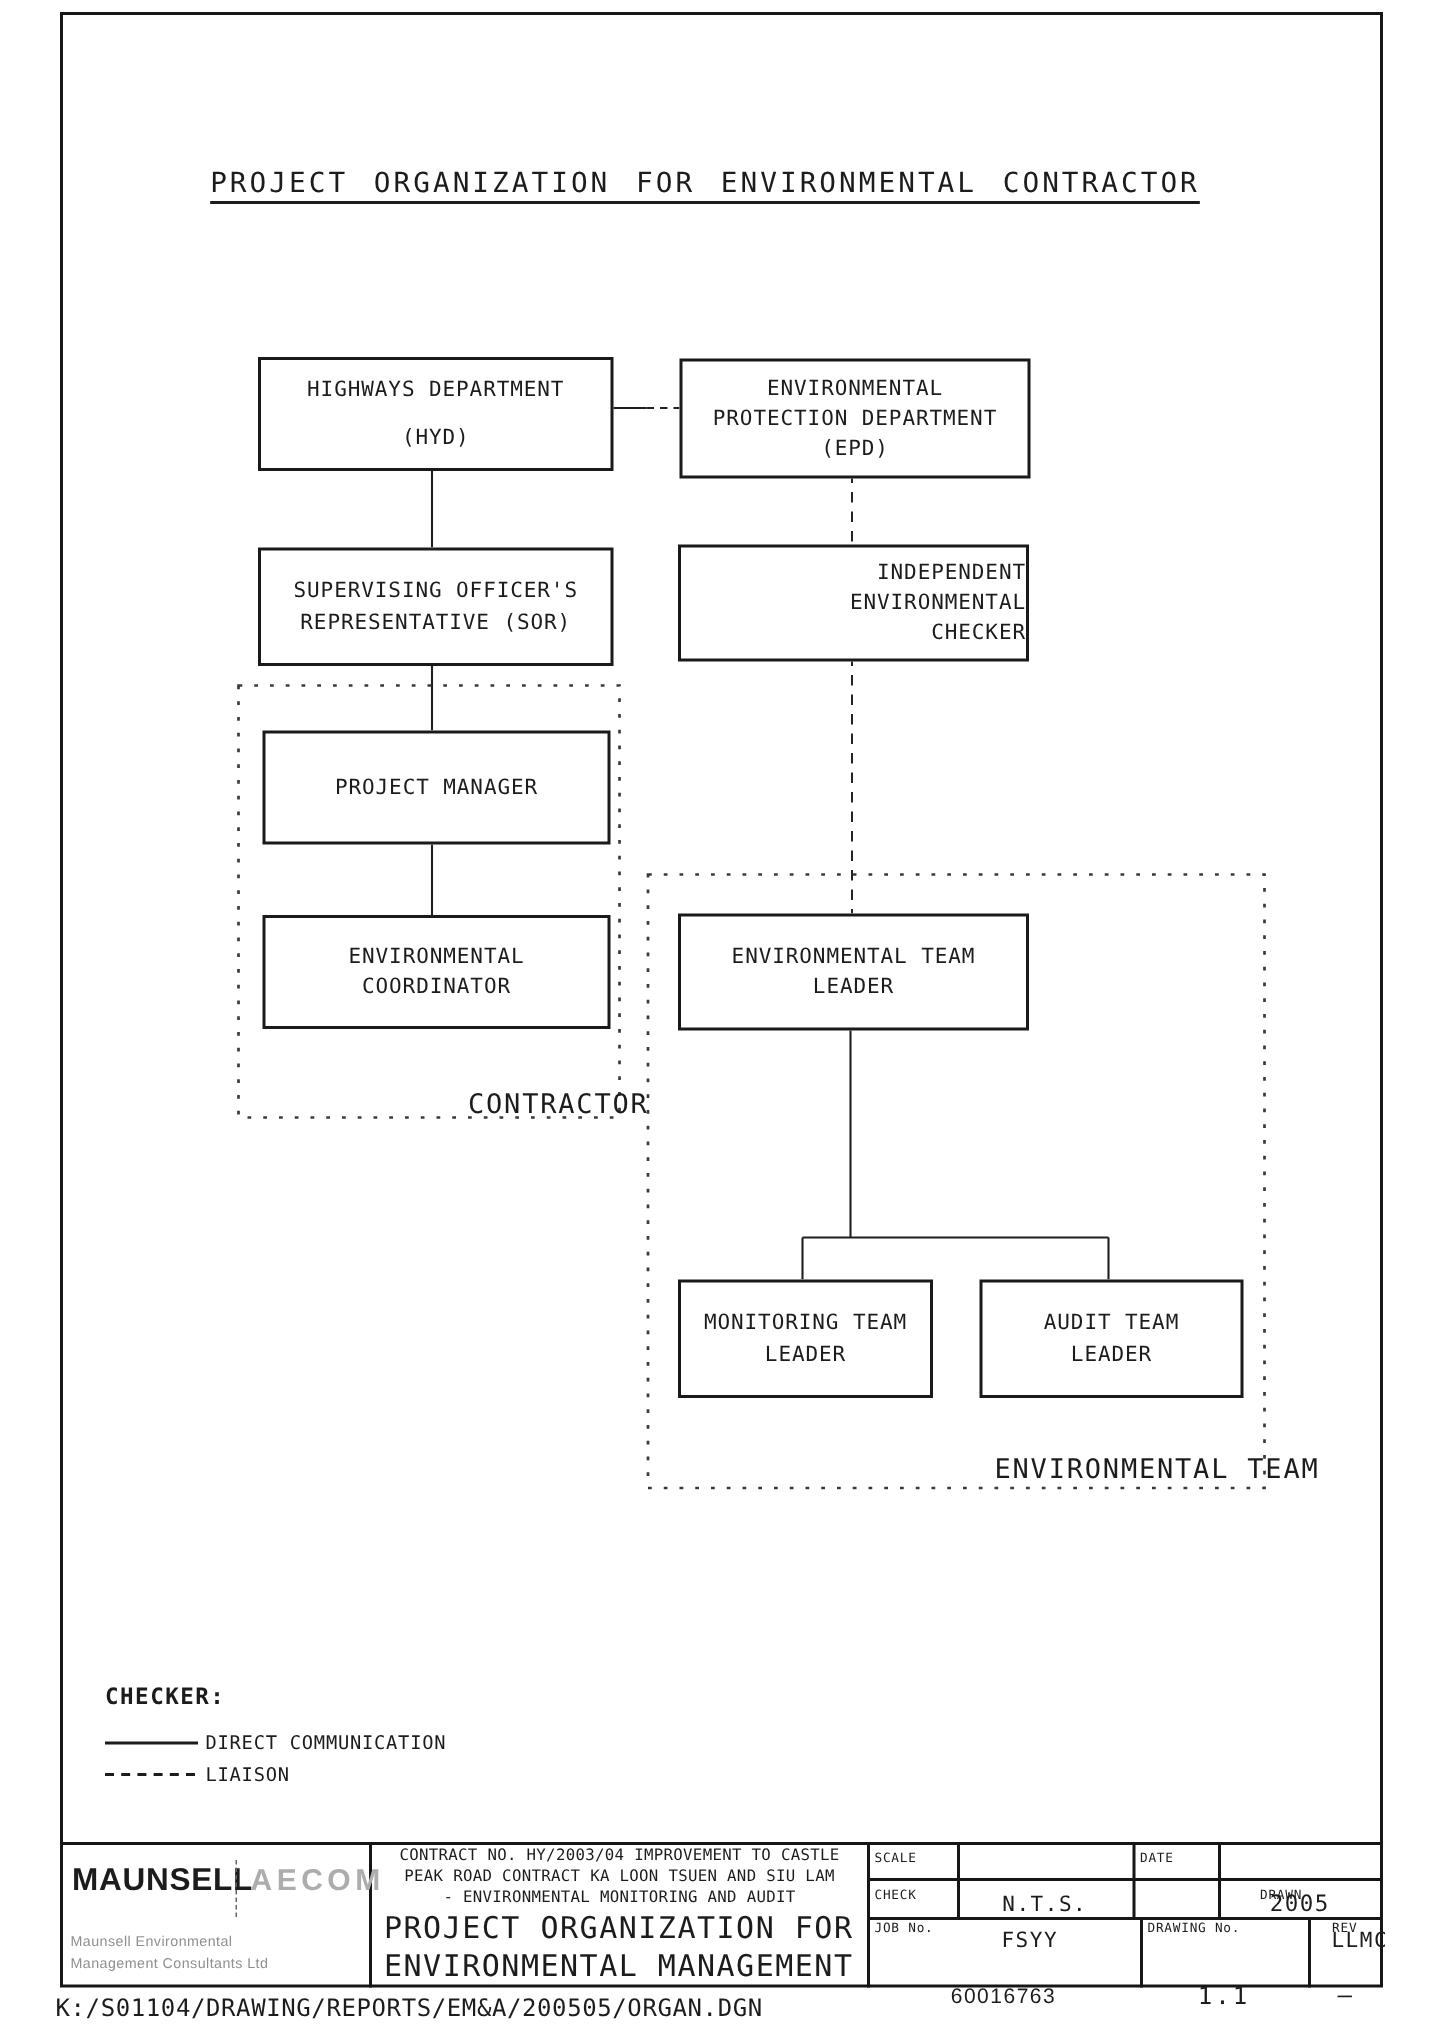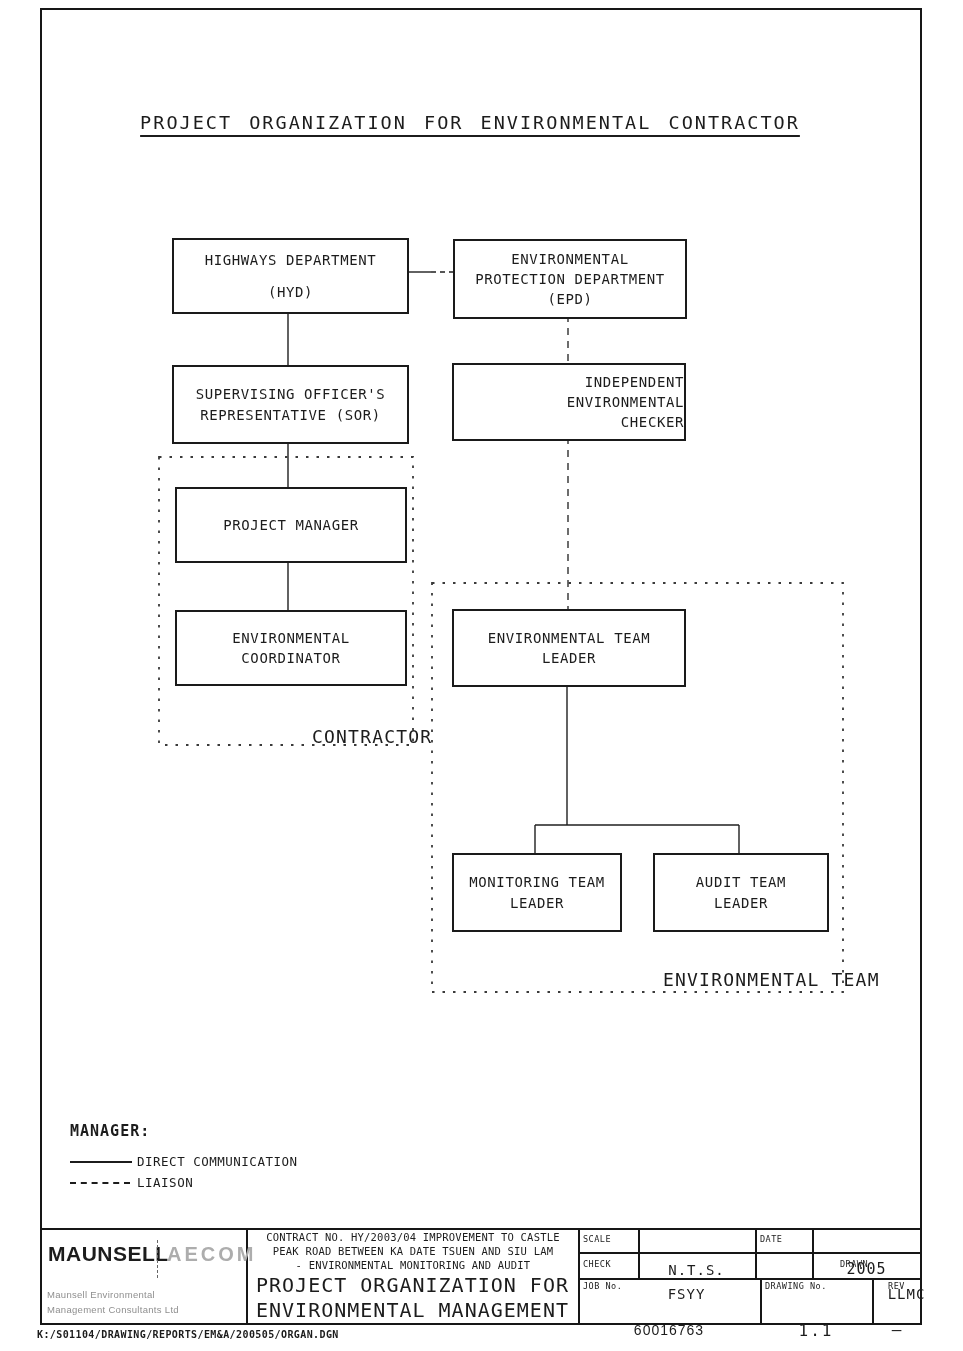--- a/index.html
+++ b/index.html
@@ -80,21 +80,21 @@
   #tb-drawing-title{
     position:absolute; left:256px; top:1273px; width:322px;
     font-size:20px; letter-spacing:1px; line-height:1.25; white-space:nowrap;
   }
   
   #logo-maunsell{position:absolute; left:48px; top:1242px; font-family:"Liberation Sans",sans-serif; font-weight:bold; font-size:21px; letter-spacing:0.5px;}
   #logo-divider{position:absolute; left:157px; top:1240px; height:38px; width:0; border-left:1.5px dashed #666;}
   #logo-aecom{position:absolute; left:167px; top:1243px; font-family:"Liberation Sans",sans-serif; font-weight:bold; font-size:20px; letter-spacing:3px; color:#adadad;}
   #logo-company{position:absolute; left:47px; top:1288px; font-family:"Liberation Sans",sans-serif; font-size:9.5px; line-height:1.55; color:#8f8f8f; letter-spacing:0.3px;}
   
-  #file-path{position:absolute; left:37px; top:1329px; font-size:10px; letter-spacing:0.4px; white-space:nowrap;font-weight:bold;}
+  #file-path{position:absolute; left:37px; top:1329px; font-size:16px; letter-spacing:0.4px; white-space:nowrap;}
 </style>
 </head>
 <body>
 
 <div id="sheet">
 
   <div id="frame"></div>
 
   <div id="diagram-title">PROJECT ORGANIZATION FOR ENVIRONMENTAL CONTRACTOR</div>
 
@@ -152,21 +152,21 @@
     <div>LEADER</div>
   </div>
   <div class="obox" id="box-atl">
     <div>AUDIT TEAM</div>
     <div>LEADER</div>
   </div>
 
   <div class="group-label" id="label-contractor">CONTRACTOR</div>
   <div class="group-label" id="label-env-team">ENVIRONMENTAL TEAM</div>
 
-  <div id="legend-heading">MANAGER:</div>
+  <div id="legend-heading">CHECKER:</div>
   <div class="legend-sample" id="legend-solid-sample"></div>
   <div class="legend-label" id="legend-label-direct">DIRECT COMMUNICATION</div>
   <div class="legend-sample" id="legend-dashed-sample"></div>
   <div class="legend-label" id="legend-label-liaison">LIAISON</div>
 
   <div class="tbline" id="tb-top"></div>
   <div class="tbline" id="tb-v1"></div>
   <div class="tbline" id="tb-v2"></div>
   <div class="tbline" id="tb-h1"></div>
   <div class="tbline" id="tb-h2"></div>
@@ -179,21 +179,21 @@
   <div id="logo-maunsell">MAUNSELL</div>
   <div id="logo-divider"></div>
   <div id="logo-aecom">AECOM</div>
   <div id="logo-company">
     <div>Maunsell Environmental</div>
     <div>Management Consultants Ltd</div>
   </div>
 
   <div id="tb-contract">
     <div>CONTRACT NO. HY/2003/04 IMPROVEMENT TO CASTLE</div>
-    <div>PEAK ROAD BETWEEN KA DATE TSUEN AND SIU LAM</div>
+    <div>PEAK ROAD CONTRACT KA LOON TSUEN AND SIU LAM</div>
     <div>- ENVIRONMENTAL MONITORING AND AUDIT</div>
   </div>
   <div id="tb-drawing-title">
     <div>PROJECT ORGANIZATION FOR</div>
     <div>ENVIRONMENTAL MANAGEMENT</div>
   </div>
 
   <div class="tb-small-label" id="tb-scale-label">SCALE</div>
   <div class="tb-value" id="tb-scale-value">N.T.S.</div>
   <div class="tb-small-label" id="tb-date-label">DATE</div>

